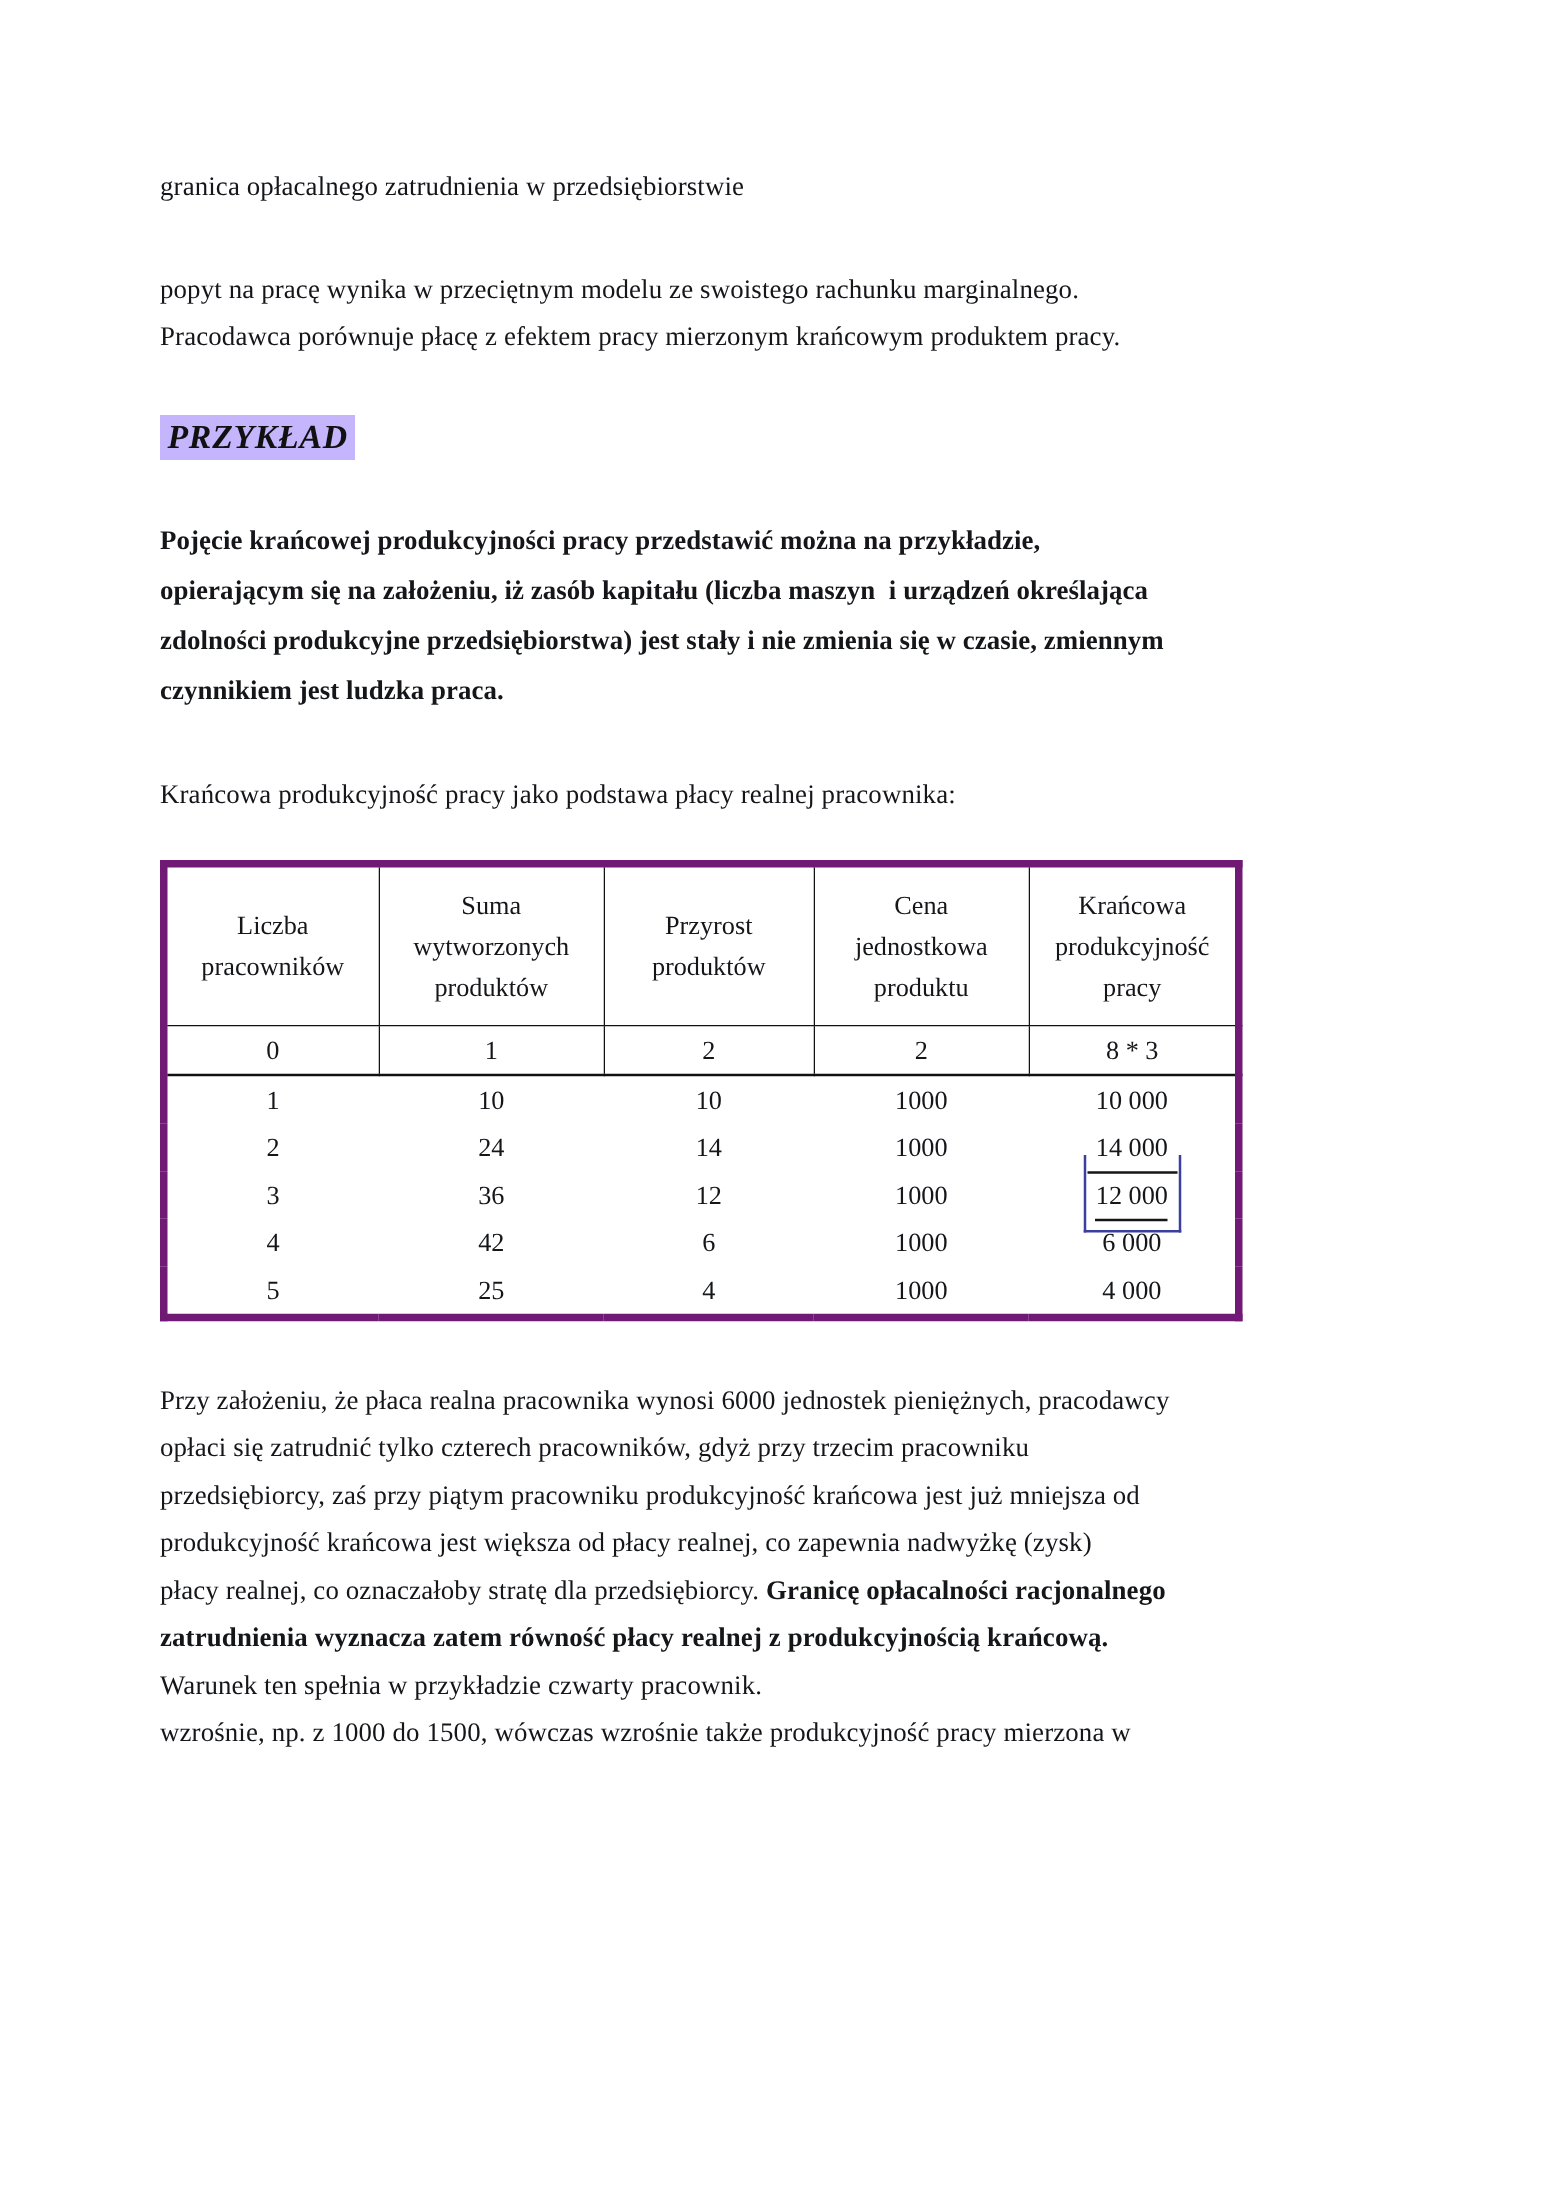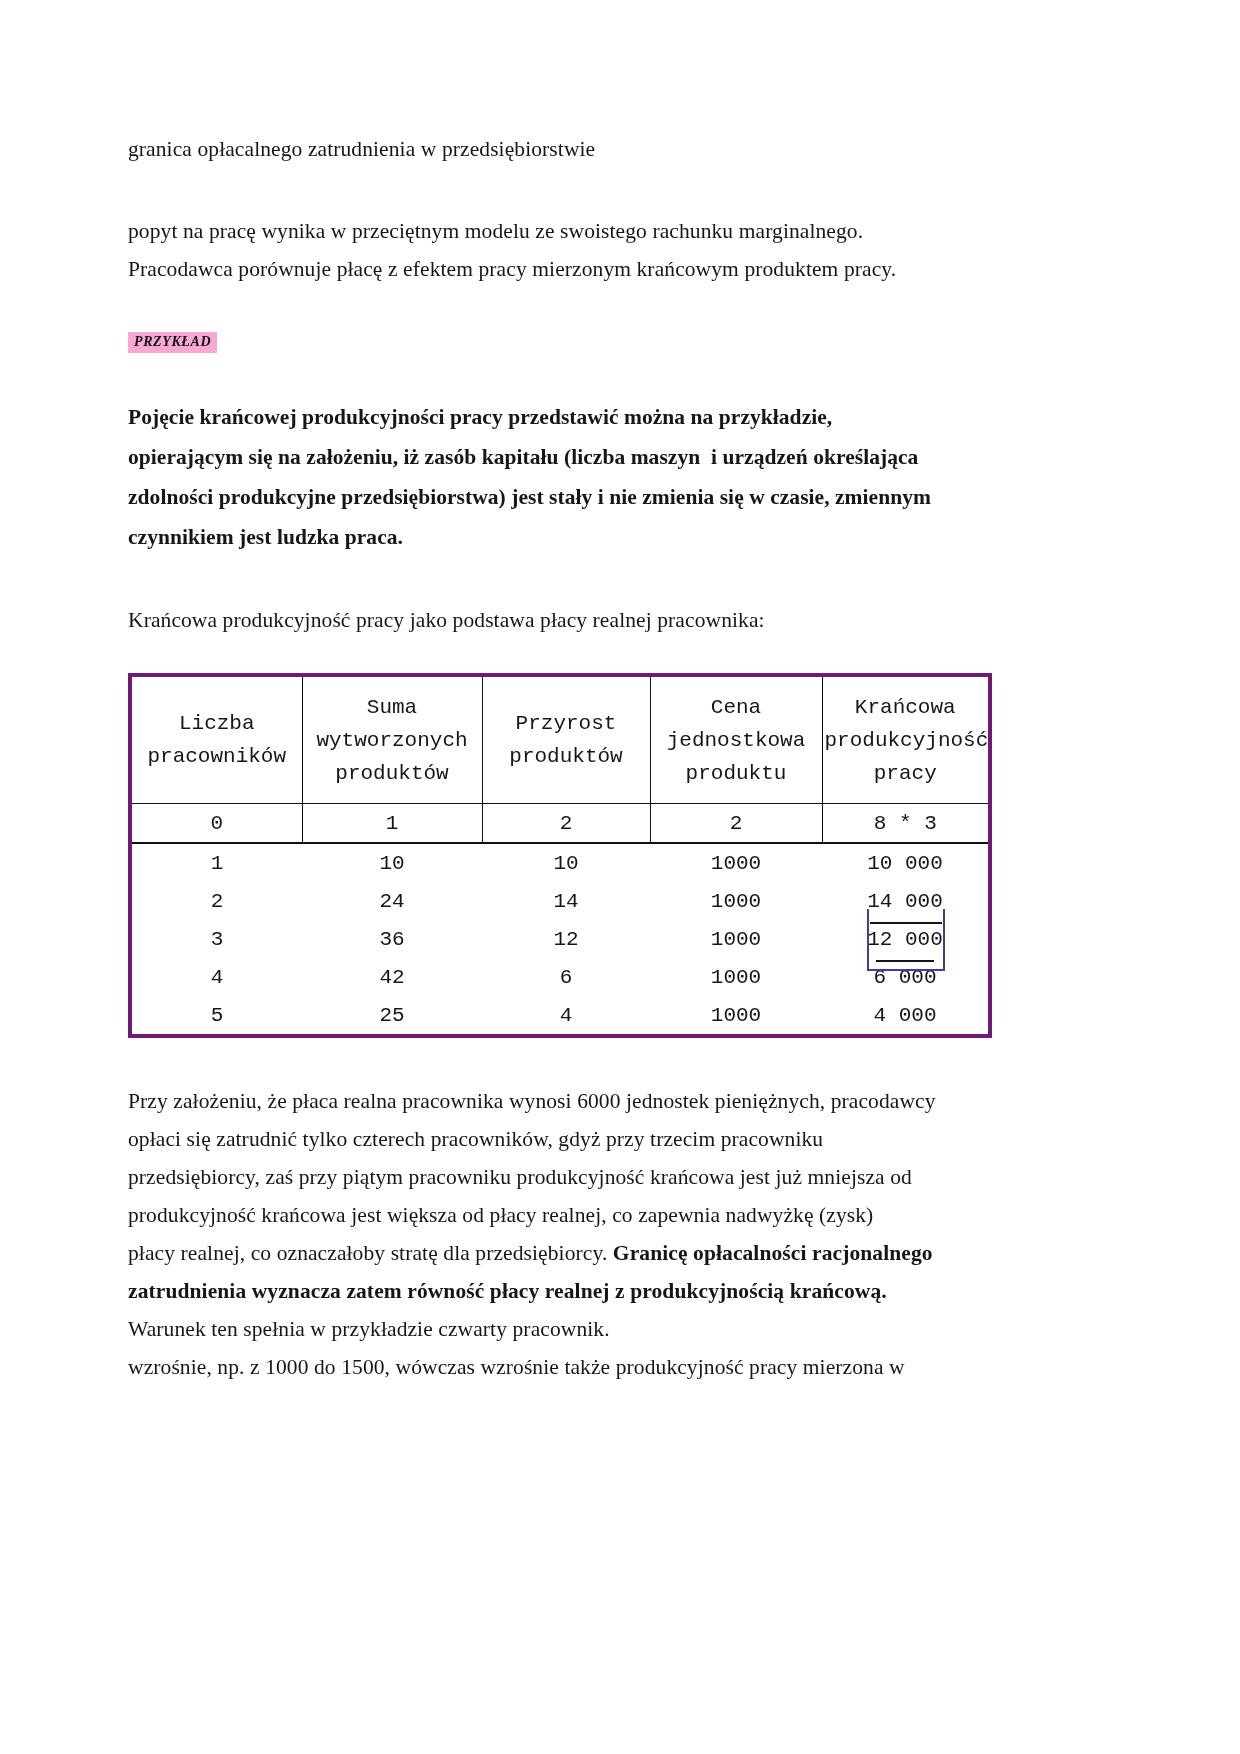--- a/index.html
+++ b/index.html
@@ -32,46 +32,45 @@
   .para {
     margin: 0;
   }
   .gap-lg { height: 44px; }
   .gap-md { height: 34px; }
 
   .bold { font-weight: bold; }
 
   .highlight-box {
     display: inline-block;
-    background: #f9a8d4;
+    background: #c4b5fd;
     padding: 2px 6px 3px 6px;
     font-style: italic;
     font-weight: bold;
-    font-size: 14px;
+    font-size: 27px;
     letter-spacing: 0.6px;
     color: #111;
   }
 
   .bold-block .doc-line {
     font-weight: bold;
     line-height: 40px;
     letter-spacing: 0.05px;
   }
 
   
   .table-wrap {
     position: relative;
   }
   table.data {
     border-collapse: collapse;
     width: 860px;
     table-layout: fixed;
-    border: 4px solid #701a75;
-    font-size: 21px;
-    font-family: Liberation Mono, monospace;
+    border: 6px solid #701a75;
+    font-size: 21px;
   }
   table.data td, table.data th {
     border: 1px solid #111;
     text-align: center;
     vertical-align: middle;
     font-weight: normal;
     color: #15161a;
     padding: 0;
   }
   table.data thead th {

